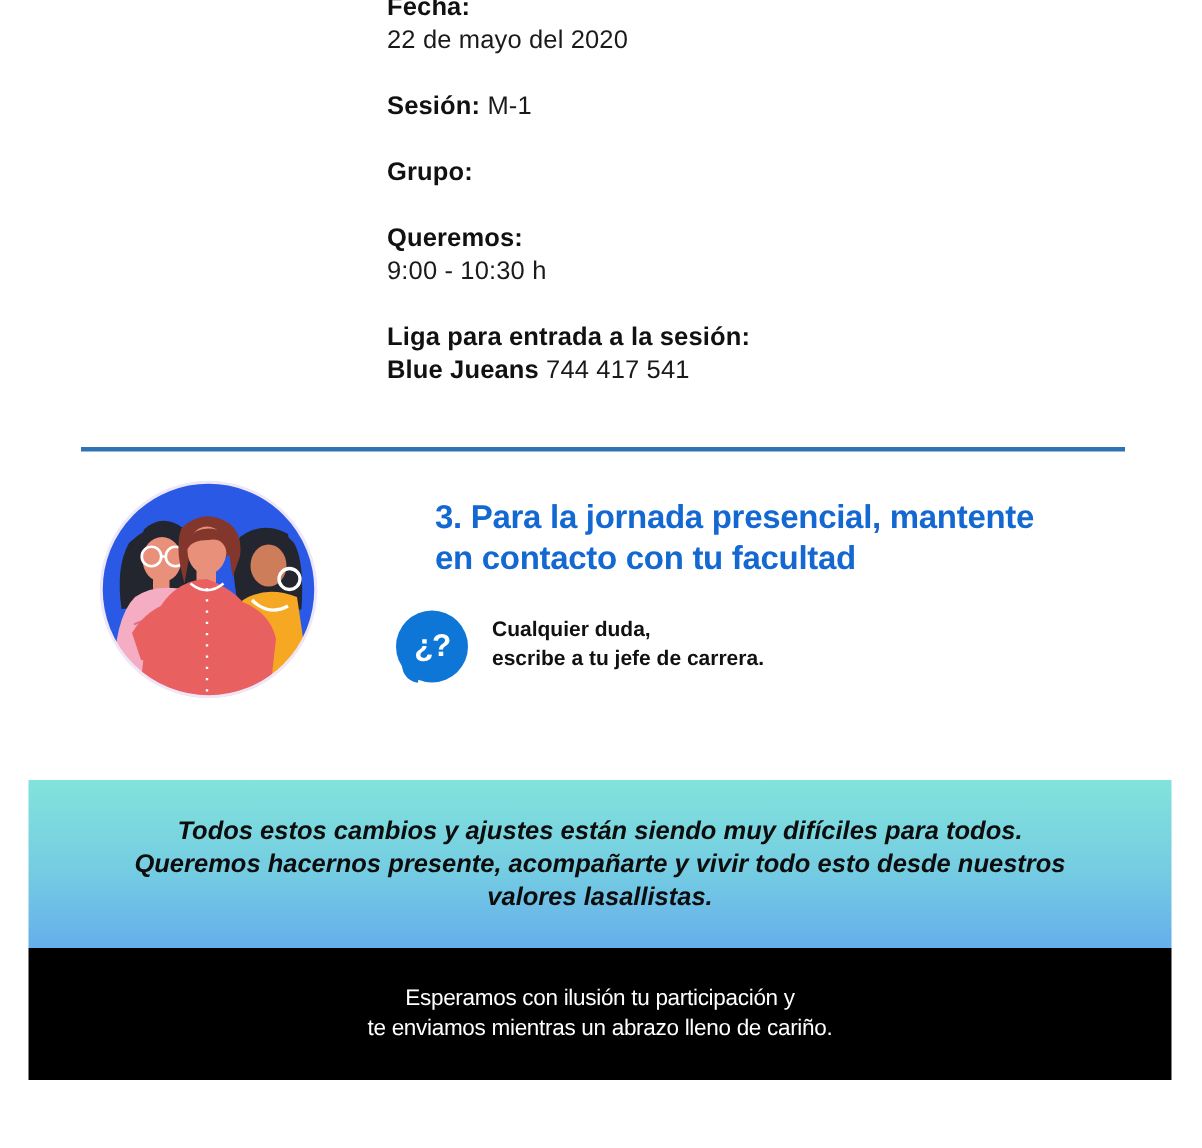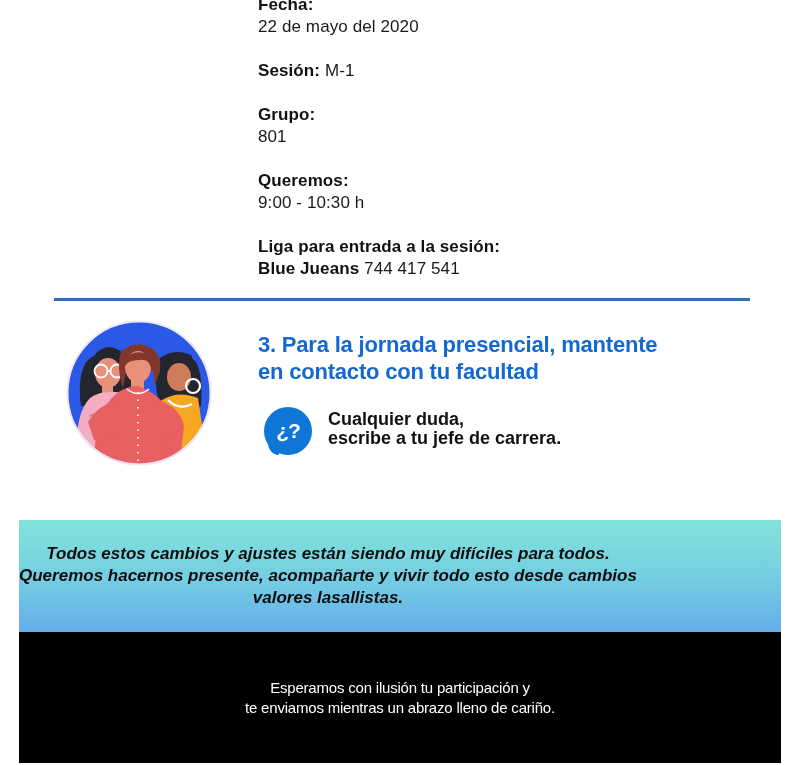--- a/index.html
+++ b/index.html
@@ -45,21 +45,21 @@
   .heading {
     position: absolute;
     left: 258px;
     top: 331px;
     font-size: 22px;
     line-height: 27px;
     font-weight: bold;
     color: #1468D2;
     letter-spacing: -0.2px;
   }
-  .heading span { display: block; }
+  .heading span { display: block; margin-left: 32px; }
 
   .qicon {
     position: absolute;
     left: 264px;
     top: 407px;
     width: 48px;
     height: 48px;
   }
   .qicon .bubble {
     position: absolute;
@@ -85,55 +85,56 @@
     justify-content: center;
     color: #ffffff;
     font-weight: bold;
     font-size: 21px;
     letter-spacing: -1px;
   }
   .qtext {
     position: absolute;
     left: 328px;
     top: 410px;
-    font-size: 18px;
+    font-size: 14px;
     line-height: 19px;
     font-weight: bold;
     color: #111;
   }
   .qtext span { display: block; }
 
   
   .teal-banner {
     position: absolute;
     left: 19px;
     top: 520px;
     width: 762px;
     height: 112px;
     background: linear-gradient(180deg, #82E3DB 0%, #74CCE2 55%, #65AEEC 100%);
     display: flex;
     align-items: center;
+    justify-content: center;
     text-align: center;
   }
   .teal-banner .txt {
     font-style: italic;
     font-weight: bold;
     font-size: 17px;
     line-height: 22px;
     color: #0d0d0d;
   }
   .teal-banner .txt span { display: block; }
 
   
   .black-banner {
     position: absolute;
     left: 19px;
     top: 632px;
     width: 762px;
-    height: 131px;
+    height: 88px;
     background: #000000;
     display: flex;
     align-items: center;
     justify-content: center;
     text-align: center;
   }
   .black-banner .txt {
     color: #ffffff;
     font-size: 15px;
     line-height: 20px;
@@ -144,21 +145,20 @@
 </head>
 <body>
 
 <div class="info-block">
   <div class="line"><span class="lbl">Fecha:</span></div>
   <div class="line">22 de mayo del 2020</div>
   <div class="line"></div>
   <div class="line"><span class="lbl">Sesión:</span> <span>M-1</span></div>
   <div class="line"></div>
   <div class="line"><span class="lbl">Grupo:</span></div>
-  <div class="line">801</div>
   <div class="line"></div>
   <div class="line"><span class="lbl">Queremos:</span></div>
   <div class="line">9:00 - 10:30 h</div>
   <div class="line"></div>
   <div class="line"><span class="lbl">Liga para entrada a la sesión:</span></div>
   <div class="line"><span class="lbl">Blue Jueans</span> <span>744 417 541</span></div>
 </div>
 
 <div class="divider"></div>
 
@@ -225,21 +225,21 @@
 </div>
 
 <div class="qtext">
   <span>Cualquier duda,</span>
   <span>escribe a tu jefe de carrera.</span>
 </div>
 
 <div class="teal-banner">
   <div class="txt">
     <span>Todos estos cambios y ajustes están siendo muy difíciles para todos.</span>
-    <span>Queremos hacernos presente, acompañarte y vivir todo esto desde cambios</span>
+    <span>Queremos hacernos presente, acompañarte y vivir todo esto desde nuestros</span>
     <span>valores lasallistas.</span>
   </div>
 </div>
 
 <div class="black-banner">
   <div class="txt">
     <span>Esperamos con ilusión tu participación y</span>
     <span>te enviamos mientras un abrazo lleno de cariño.</span>
   </div>
 </div>

